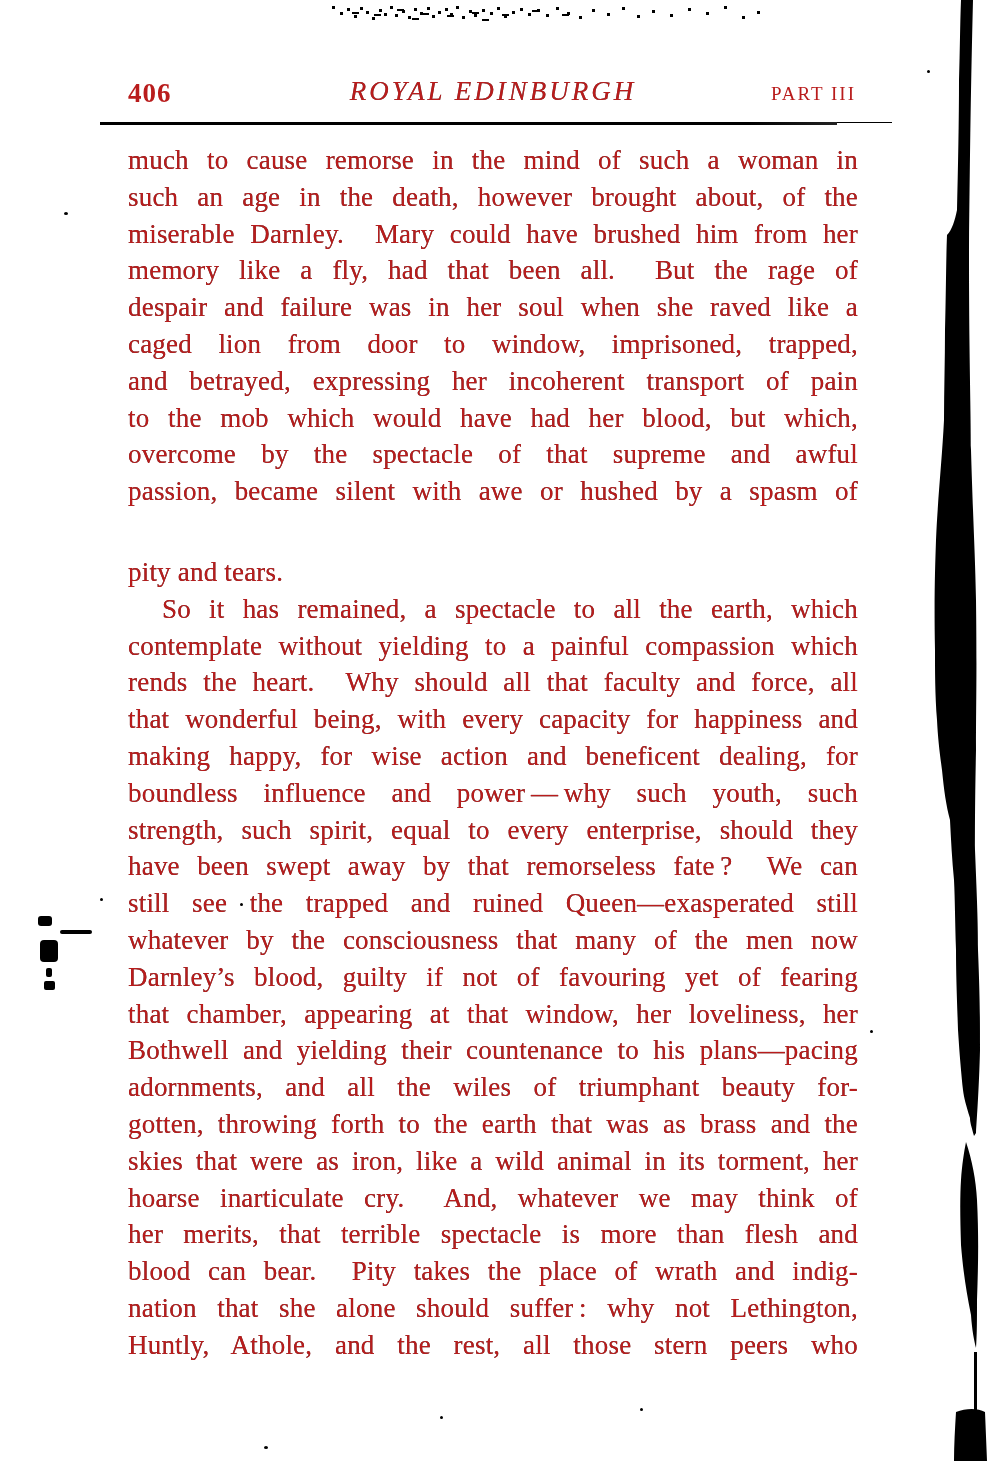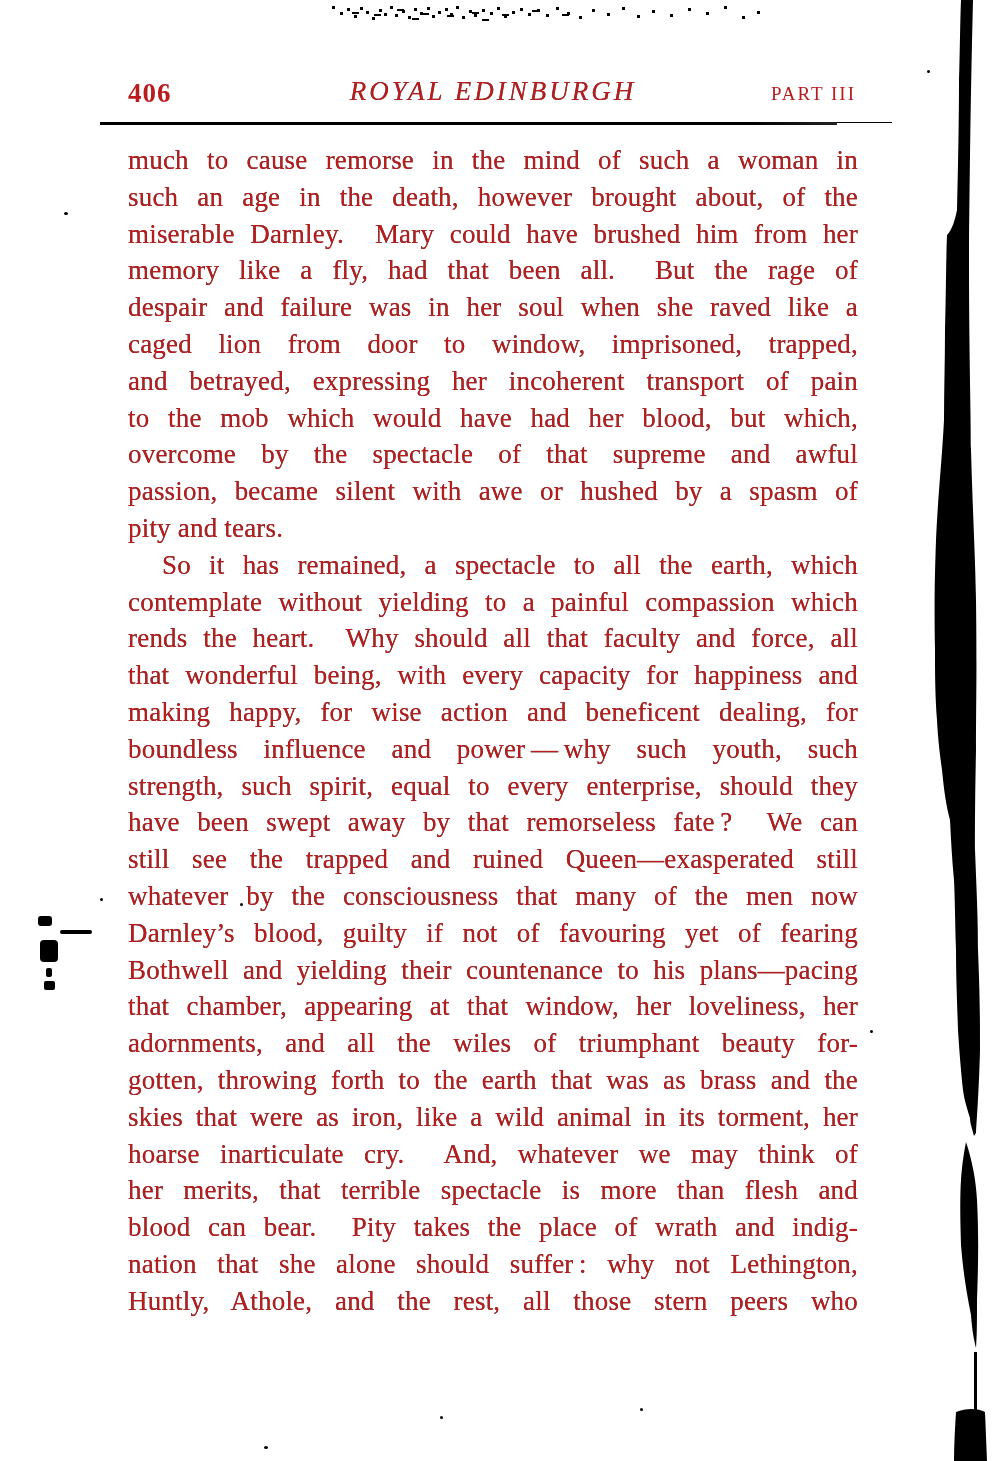--- a/index.html
+++ b/index.html
@@ -39,21 +39,21 @@
   #text-block{
     position:absolute;left:128px;top:142px;width:730px;
     font-size:27px;letter-spacing:.2px;
     text-shadow:0 0 0.45px rgba(0,0,0,.7);
   }
   .line{
     height:36.8px;line-height:36.8px;white-space:nowrap;
     text-align:justify;text-align-last:justify;
     overflow:visible;
   }
-  .line.short{text-align-last:left;}
+  .line.short{text-align-last:left;margin-top:44px;}
   .line.indent{padding-left:34px;}
   
   .gutter{
     position:absolute;right:0;top:0;width:70px;height:1461px;pointer-events:none;
   }
   .noise-dot{
     position:absolute;left:332px;top:6px;width:3px;height:3px;background:#000;
     box-shadow:8px 6px #000,15px 2px #000,22px 9px #000,28px 1px #000,34px 5px #000,
       40px 11px #000,47px 3px #000,52px 7px #000,58px 0 #000,63px 8px #000,70px 4px #000,
       76px 10px #000,82px 2px #000,88px 6px #000,95px 1px #000,100px 9px #000,106px 5px #000,
@@ -103,22 +103,22 @@
         <div class="line">contemplate without yielding to a painful compassion which</div>
         <div class="line">rends the heart.&nbsp; Why should all that faculty and force, all</div>
         <div class="line">that wonderful being, with every capacity for happiness and</div>
         <div class="line">making happy, for wise action and beneficent dealing, for</div>
         <div class="line">boundless influence and power — why such youth, such</div>
         <div class="line">strength, such spirit, equal to every enterprise, should they</div>
         <div class="line">have been swept away by that remorseless fate ?&nbsp; We can</div>
         <div class="line">still see the trapped and ruined Queen—exasperated still</div>
         <div class="line">whatever by the consciousness that many of the men now</div>
         <div class="line">Darnley’s blood, guilty if not of favouring yet of fearing</div>
+        <div class="line">that chamber, appearing at that window, her loveliness, her</div>
         <div class="line">Bothwell and yielding their countenance to his plans—pacing</div>
-        <div class="line">that chamber, appearing at that window, her loveliness, her</div>
         <div class="line">adornments, and all the wiles of triumphant beauty for-</div>
         <div class="line">gotten, throwing forth to the earth that was as brass and the</div>
         <div class="line">skies that were as iron, like a wild animal in its torment, her</div>
         <div class="line">hoarse inarticulate cry.&nbsp; And, whatever we may think of</div>
         <div class="line">her merits, that terrible spectacle is more than flesh and</div>
         <div class="line">blood can bear.&nbsp; Pity takes the place of wrath and indig-</div>
         <div class="line">nation that she alone should suffer : why not Lethington,</div>
         <div class="line">Huntly, Athole, and the rest, all those stern peers who</div>
       </div>
     </div>

